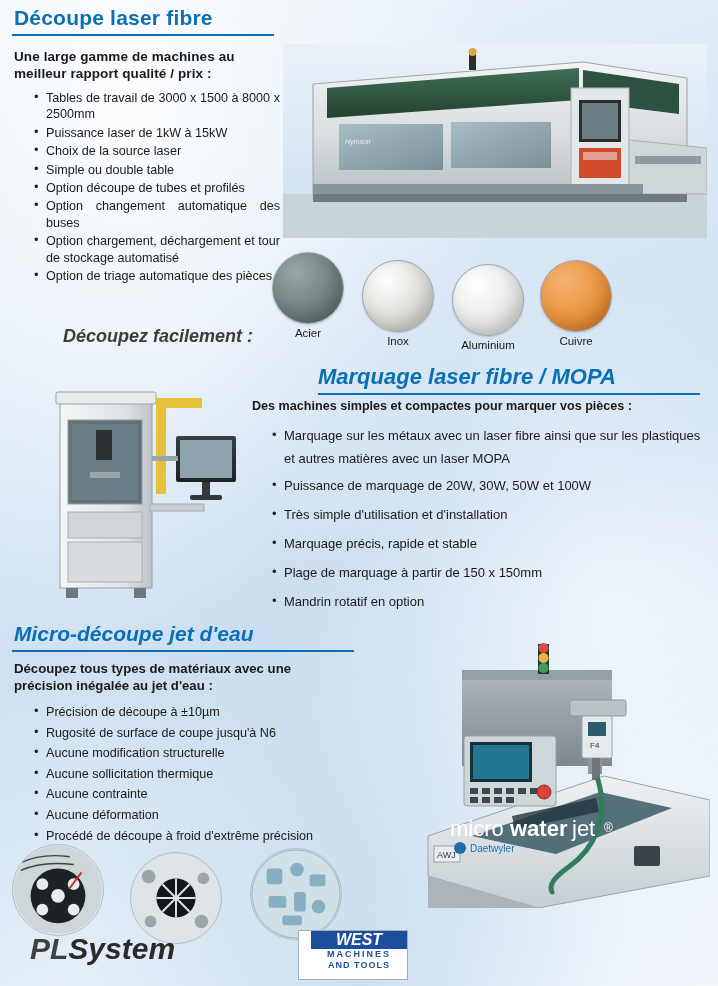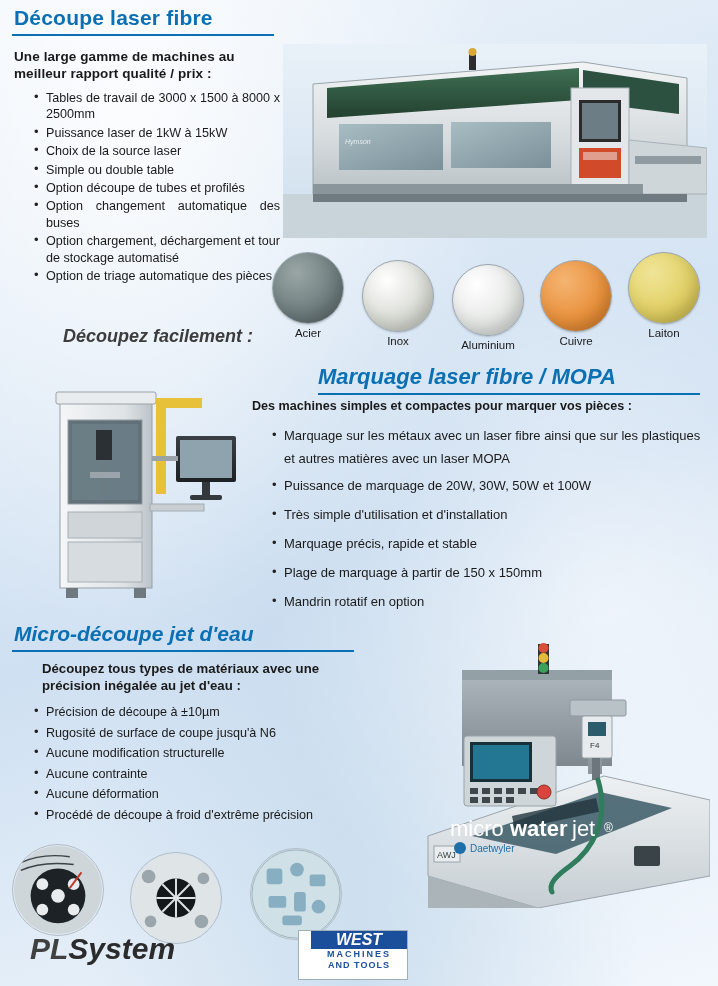--- a/index.html
+++ b/index.html
@@ -87,21 +87,21 @@
   .marq-photo { position: absolute; left: 38px; top: 372px; width: 210px; height: 238px; }
 
   
   .sec3-title {
     position: absolute; left: 14px; top: 622px;
     font-size: 21px; font-weight: bold; font-style: italic; color: #0b6fb4;
   }
   .rule3 { left: 12px; top: 650px; width: 342px; }
   .intro3 {
     position: absolute; left: 14px; top: 660px; width: 330px;
-    font-size: 13.2px; font-weight: bold; line-height: 17px; margin-left: 28px;
+    font-size: 13.2px; font-weight: bold; line-height: 17px;
   }
   .list3 { left: 18px; top: 703px; width: 340px; font-size: 12.6px; line-height: 18.6px; }
 
   .wj-photo { position: absolute; left: 342px; top: 640px; width: 368px; height: 268px; }
 
   
   .samples { position: absolute; left: 6px; top: 838px; width: 350px; height: 96px; }
   .sample { position: absolute; width: 92px; height: 92px; border-radius: 50%; border: 1px solid #b4bcc2; overflow: hidden; }
 
   
@@ -198,24 +198,20 @@
     <div class="disc-label">Inox</div>
   </div>
   <div class="disc-wrap" style="left:268px;top:8px">
     <div class="disc" style="background: radial-gradient(circle at 34% 28%, #f5b472, #e8903a 60%, #c76f20 100%)"></div>
     <div class="disc-label">Cuivre</div>
   </div>
   <div class="disc-wrap" style="left:180px;top:12px">
     <div class="disc" style="background: radial-gradient(circle at 34% 28%, #ffffff, #e4e6e4 60%, #c2c5c3 100%)"></div>
     <div class="disc-label">Aluminium</div>
   </div>
-  <div class="disc-wrap" style="left:356px;top:0px">
-    <div class="disc" style="background: radial-gradient(circle at 34% 28%, #f0e598, #e0cf63 60%, #bca73e 100%)"></div>
-    <div class="disc-label">Laiton</div>
-  </div>
 </div>
 
 <div class="sec1-sub">Découpez facilement :</div>
 
 <div class="sec2-title">Marquage laser fibre / MOPA</div>
 <div class="rule rule2"></div>
 <div class="intro2">Des machines simples et compactes pour marquer vos pièces :</div>
 
 <ul class="bullets list2">
   <li style="line-height:23px">Marquage sur les métaux avec un laser fibre ainsi que sur les plastiques et autres matières avec un laser MOPA</li>
@@ -270,20 +266,21 @@
 </svg>
 
 <div class="sec3-title">Micro-découpe jet d'eau</div>
 <div class="rule rule3"></div>
 <div class="intro3">Découpez tous types de matériaux avec une précision inégalée au jet d'eau :</div>
 
 <ul class="bullets list3">
   <li>Précision de découpe à ±10µm</li>
   <li>Rugosité de surface de coupe jusqu'à N6</li>
   <li>Aucune modification structurelle</li>
+  <li>Aucune sollicitation thermique</li>
   <li>Aucune contrainte</li>
   <li>Aucune déformation</li>
   <li>Procédé de découpe à froid d'extrême précision</li>
 </ul>
 
 <svg class="wj-photo" viewBox="0 0 368 268">
   <defs>
     <linearGradient id="wbody" x1="0" y1="0" x2="0" y2="1">
       <stop offset="0%" stop-color="#aeb8bd"></stop>
         <stop offset="100%" stop-color="#7e888e"></stop>

